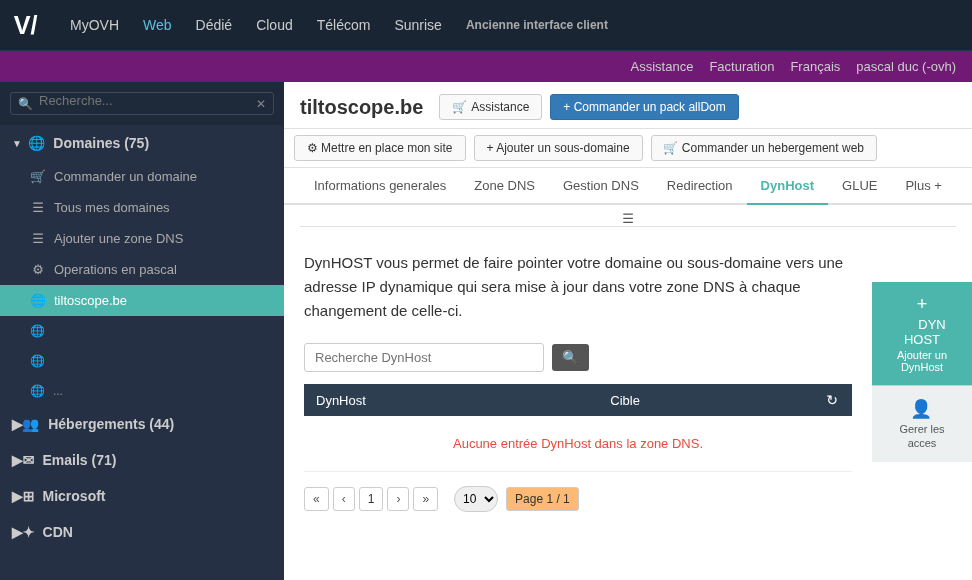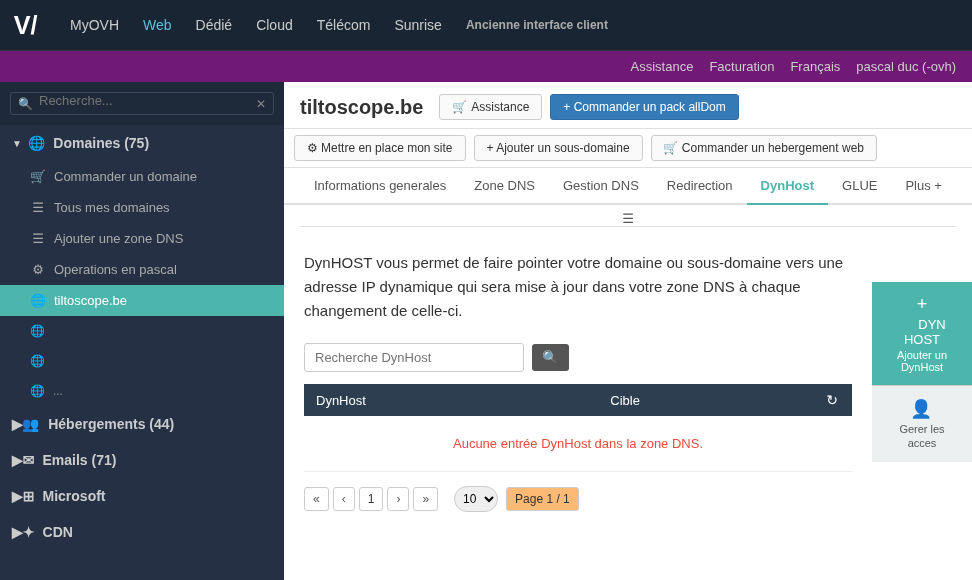--- a/index.html
+++ b/index.html
@@ -237,21 +237,21 @@
       display: flex;
       align-items: center;
       gap: 8px;
       margin-bottom: 12px;
     }
     .dynhost-search-input {
       border: 1px solid #ccc;
       padding: 6px 10px;
       border-radius: 3px;
       font-size: 13px;
-      width: 220px;
+      width: 240px;
       outline: none;
       color: #999;
     }
     .dynhost-search-btn {
       background: #555;
       border: none;
       color: #fff;
       padding: 6px 10px;
       border-radius: 3px;
       cursor: pointer;

